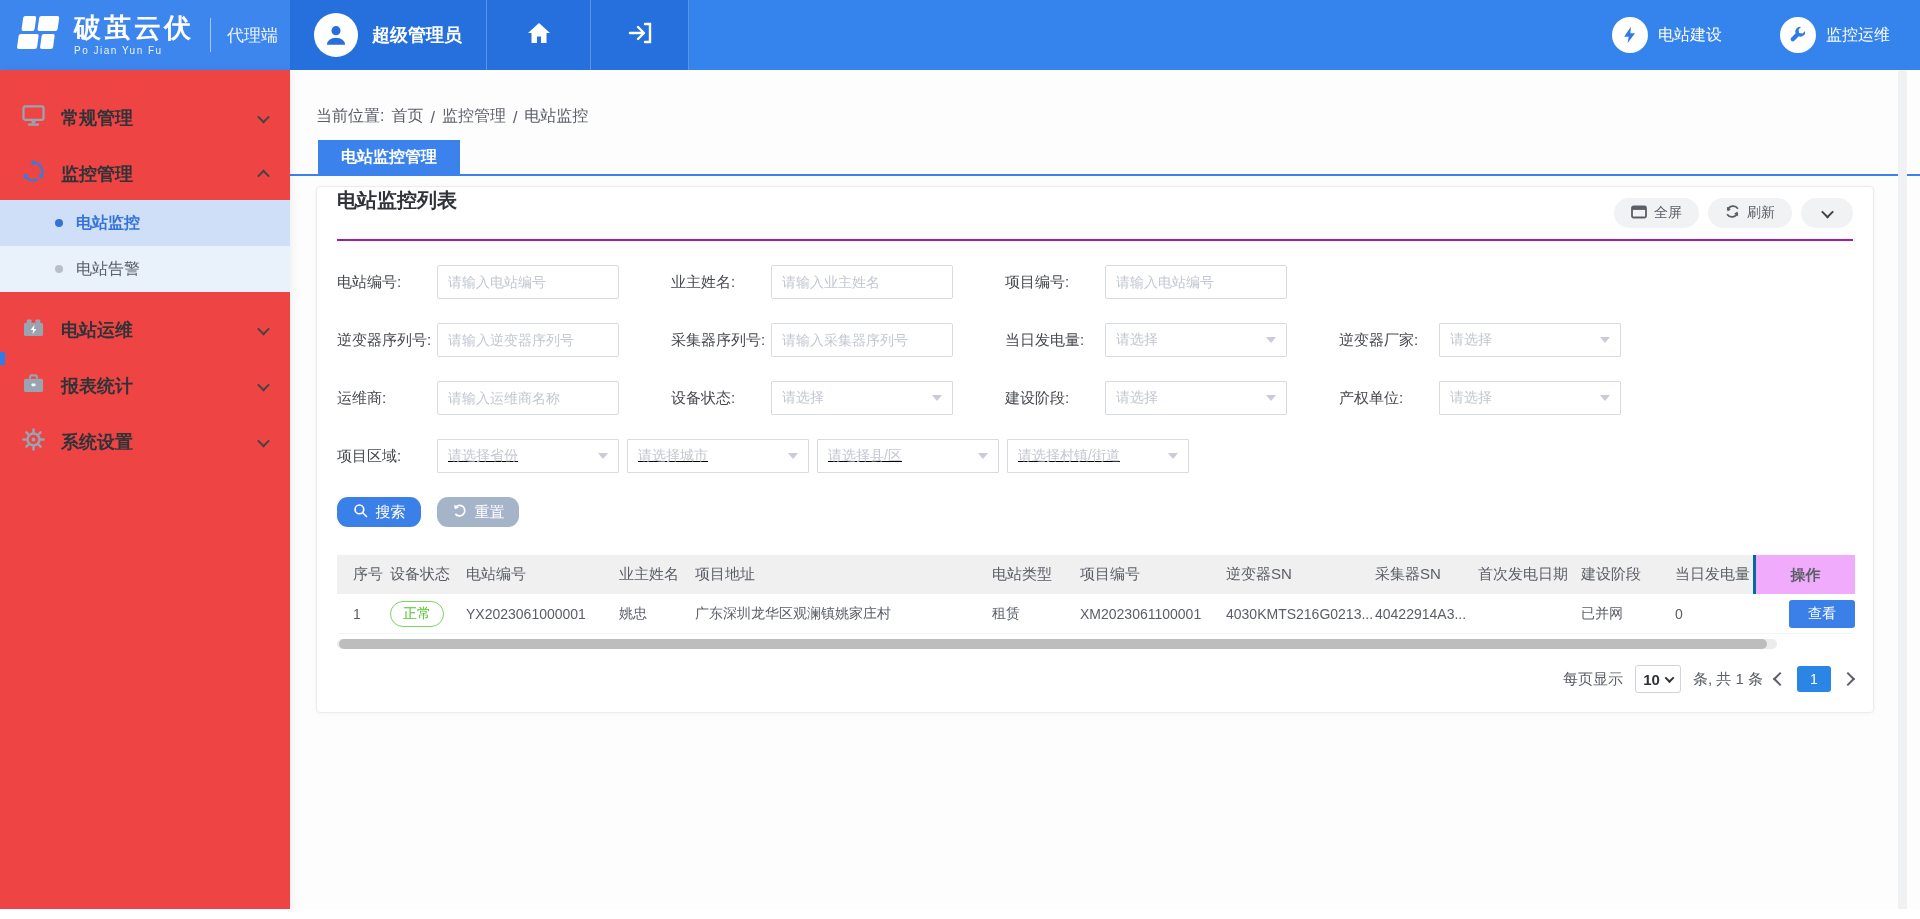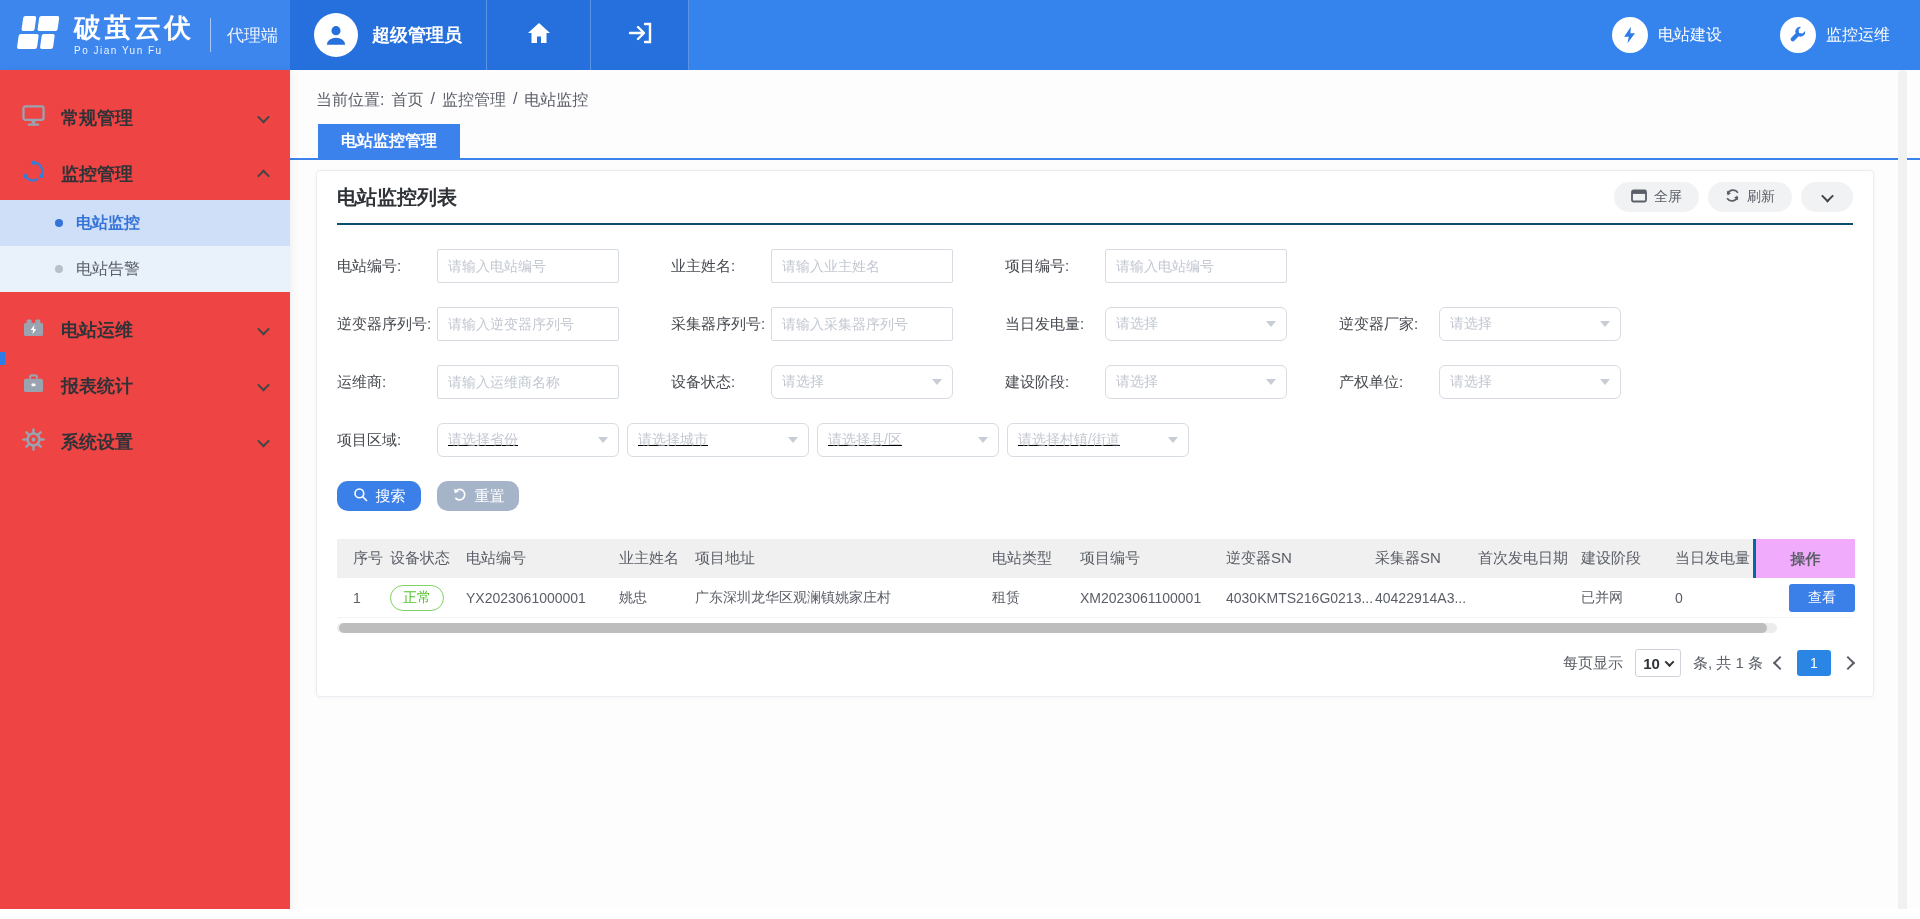--- a/index.html
+++ b/index.html
@@ -34,40 +34,40 @@
   .sub-item.active { background:#cfdff7; color:#3573d9; font-weight:bold; }
   .dot { width:8px; height:8px; border-radius:50%; background:#b9bfc8; flex:none; }
   .sub-item.active .dot { background:#3573d9; }
   .chev { width:9px; height:9px; border-right:2px solid #444; border-bottom:2px solid #444; flex:none; }
   .chev.down { transform:rotate(45deg) translate(-1px,-1px); }
   .chev.up { transform:rotate(-135deg) translate(-1px,-1px); }
   .side-hint { position:absolute; left:0; top:282px; width:5px; height:13px; background:#2f7be8; }
 
   
   .main { flex:1; background:#fdfdfe; position:relative; min-width:0; }
-  .breadcrumb { padding:20px 0 0 26px; font-size:16px; color:#5a5e66; display:flex; gap:7px; align-items:flex-start; }
+  .breadcrumb { padding:36px 0 0 26px; font-size:16px; color:#5a5e66; display:flex; gap:7px; align-items:flex-end; }
   .crumb-link { cursor:pointer; }
   .tabstrip { margin-top:13px; padding-left:28px; border-bottom:2px solid #3b82ec; display:flex; }
   .tab { width:142px; height:34px; background:#3b82ec; color:#fff; font-size:16px; font-weight:bold; display:flex; align-items:center; justify-content:center; cursor:pointer; }
 
   .card { margin:10px 46px 0 26px; height:527px; background:#fff; border:1px solid #e9edf2; border-radius:4px; box-shadow:0 1px 5px rgba(0,0,0,.04); padding:0 20px; position:relative; }
-  .card-head { height:54px; display:flex; align-items:center; border-bottom:2px solid #0c4a6e; }
+  .card-head { height:54px; display:flex; border-bottom:2px solid #a21caf; }
   .card-title { font-size:20px; font-weight:bold; color:#2f3338; }
   .card-tools { margin-left:auto; display:flex; gap:9px; align-items:center; }
   .pill { height:30px; border-radius:16px; background:#f1f2f4; color:#5a5e66; font-size:14px; display:flex; align-items:center; gap:7px; padding:0 17px; cursor:pointer; border:none; }
   .pill.sq { width:52px; justify-content:center; padding:0; }
 
   
   .filters { padding-top:24px; }
   .f-row { display:flex; margin-bottom:24px; height:34px; align-items:center; }
   .f-field { display:flex; align-items:center; width:334px; flex:none; }
   .f-label { width:100px; flex:none; font-size:15px; color:#46494f; white-space:nowrap; }
   .f-input { width:182px; height:34px; border:1px solid #d7dbe2; border-radius:2px; padding:0 10px; font-size:14px; color:#333; background:#fff; outline:none; }
   .f-input::placeholder { color:#c2c7d0; }
-  .f-select { width:182px; height:34px; border:1px solid #d7dbe2; border-radius:6px; display:flex; align-items:center; justify-content:space-between; padding:0 10px; color:#c2c7d0; font-size:14px; background:#fff; cursor:pointer; flex:none; }
+  .f-select { width:182px; height:34px; border:1px solid #d7dbe2; border-radius:1px; display:flex; align-items:center; justify-content:space-between; padding:0 10px; color:#c2c7d0; font-size:14px; background:#fff; cursor:pointer; flex:none; }
   .caret { width:0; height:0; border-left:5px solid transparent; border-right:5px solid transparent; border-top:6px solid #c8ccd4; }
   .region-selects { display:flex; gap:8px;text-decoration:underline; }
 
   .btn-row { display:flex; gap:16px; height:30px; }
   .btn { height:30px; border-radius:11px; color:#fff; font-size:15px; display:flex; align-items:center; justify-content:center; gap:8px; padding:0 18px; border:none; cursor:pointer; }
   .btn-search { background:#3b7fe8; width:84px; padding:0; }
   .btn-reset { background:#a5b4c9; width:82px; padding:0; }
 
   
   .table { margin-top:28px; }

